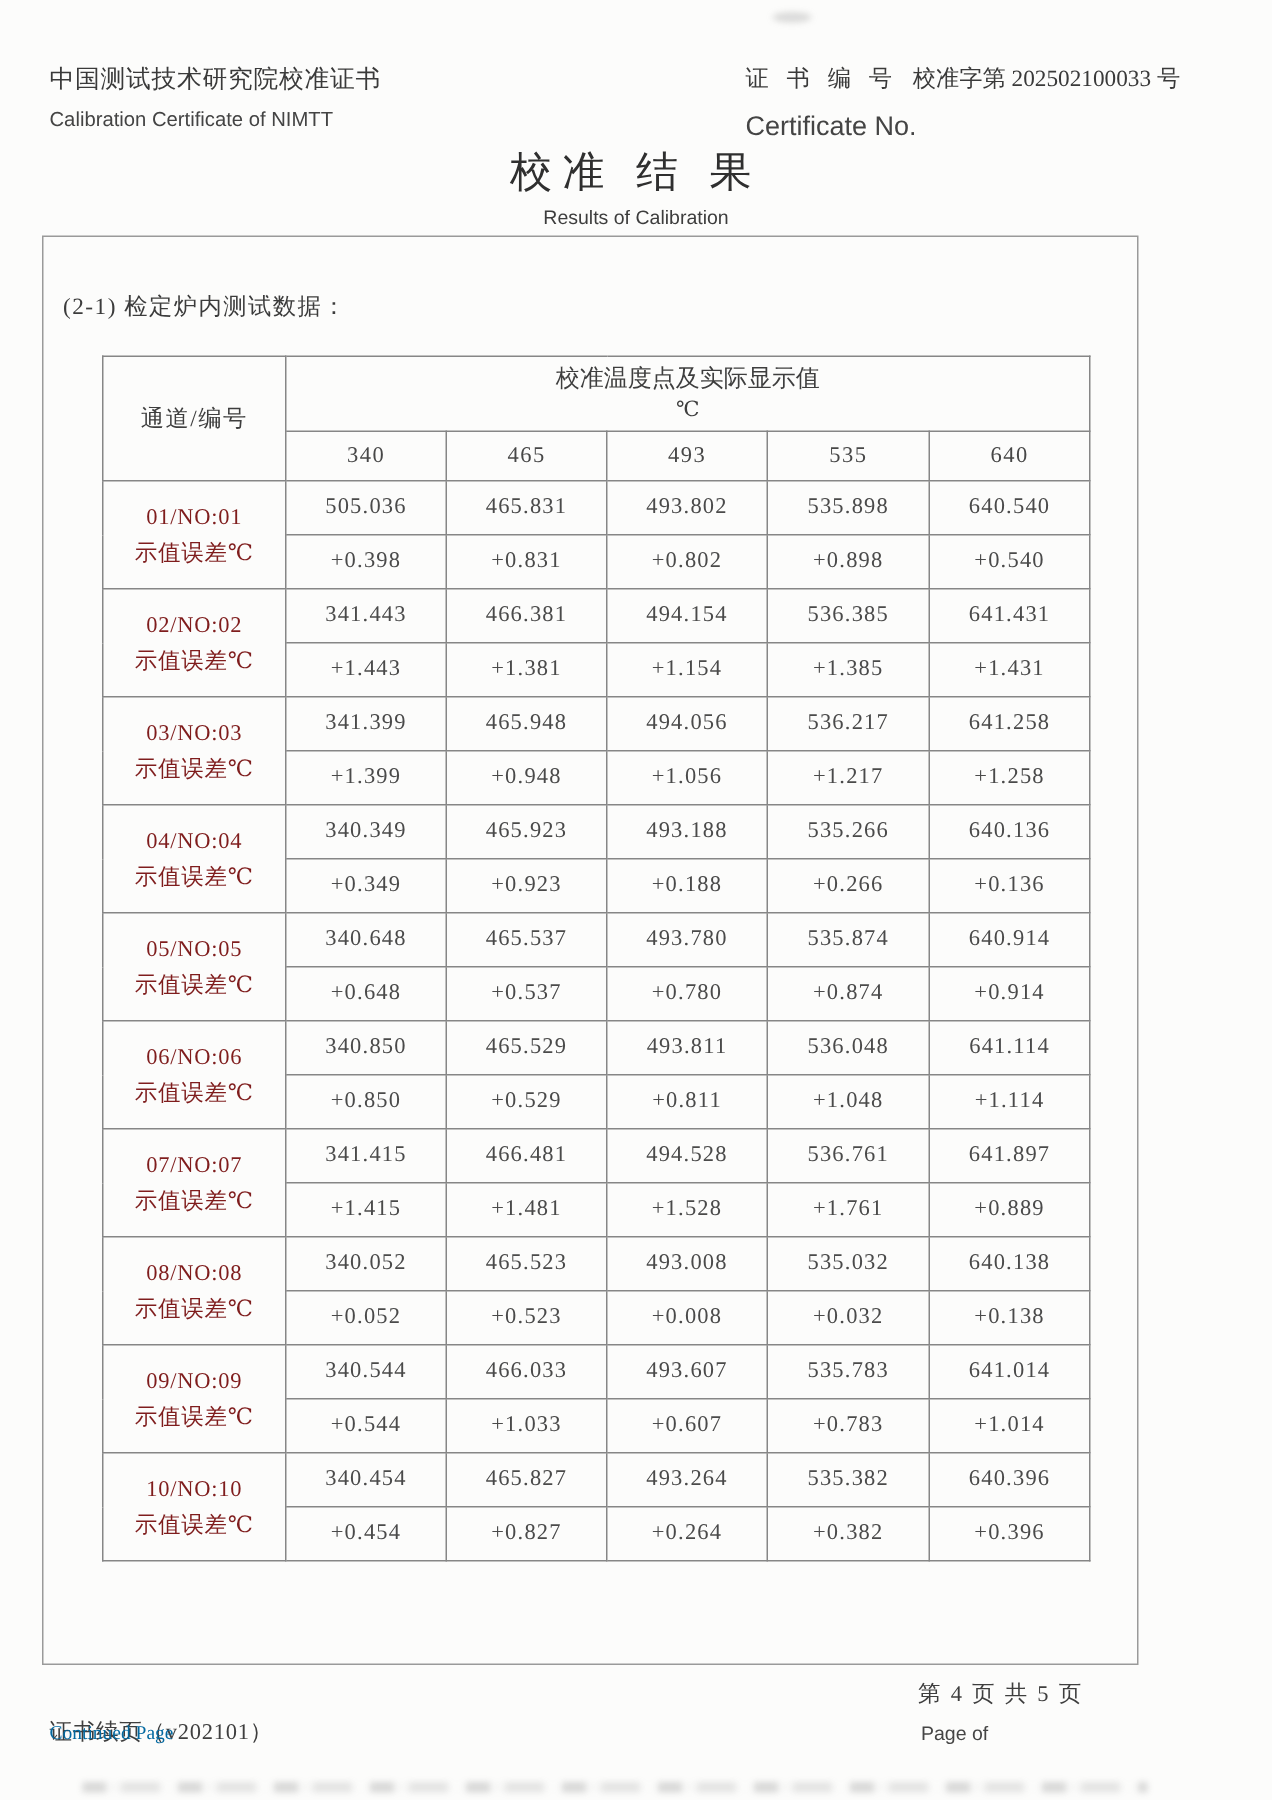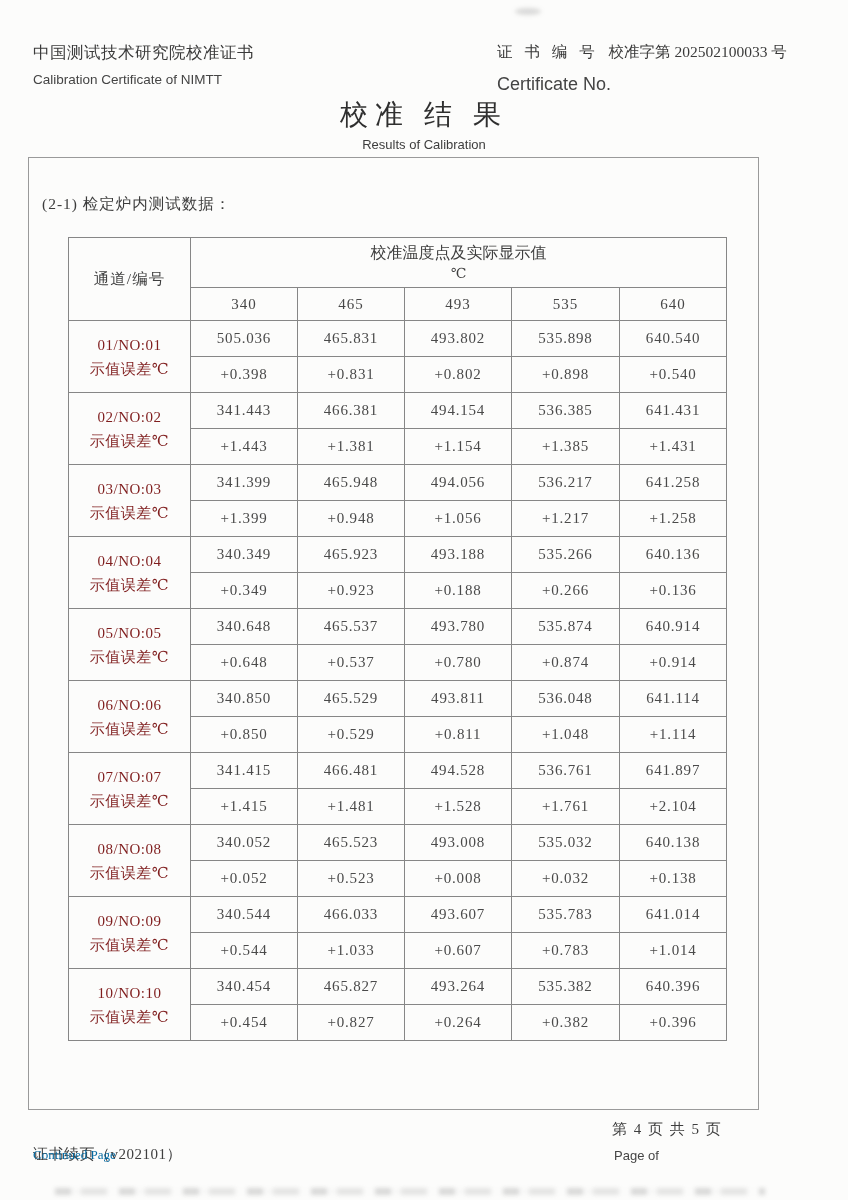--- a/index.html
+++ b/index.html
@@ -229,21 +229,21 @@
           <td class="val">466.481</td>
           <td class="val">494.528</td>
           <td class="val">536.761</td>
           <td class="val">641.897</td>
         </tr>
   <tr class="err-row">
           <td class="val">+1.415</td>
           <td class="val">+1.481</td>
           <td class="val">+1.528</td>
           <td class="val">+1.761</td>
-          <td class="val">+2.104</td>
+          <td class="val">+0.889</td>
         </tr>
 
   <tr class="disp-row">
     <td class="ch" rowspan="2">
       <div class="ch-line1">08/NO:08</div>
       <div class="ch-line2">示值误差℃</div>
     </td>
   <td class="val">340.052</td>
           <td class="val">465.523</td>
           <td class="val">493.008</td>

